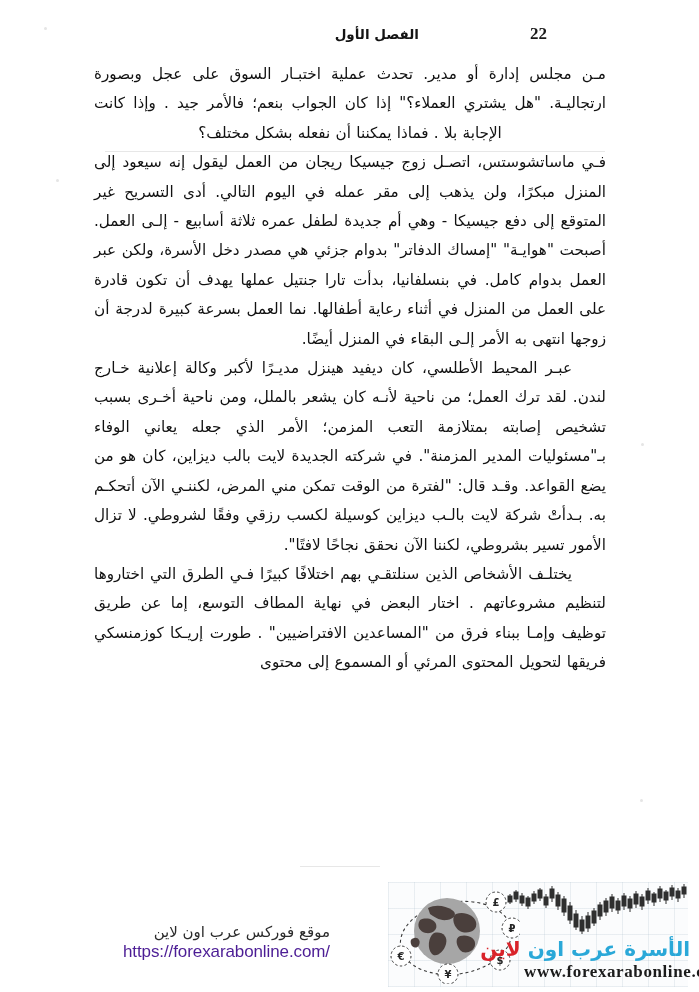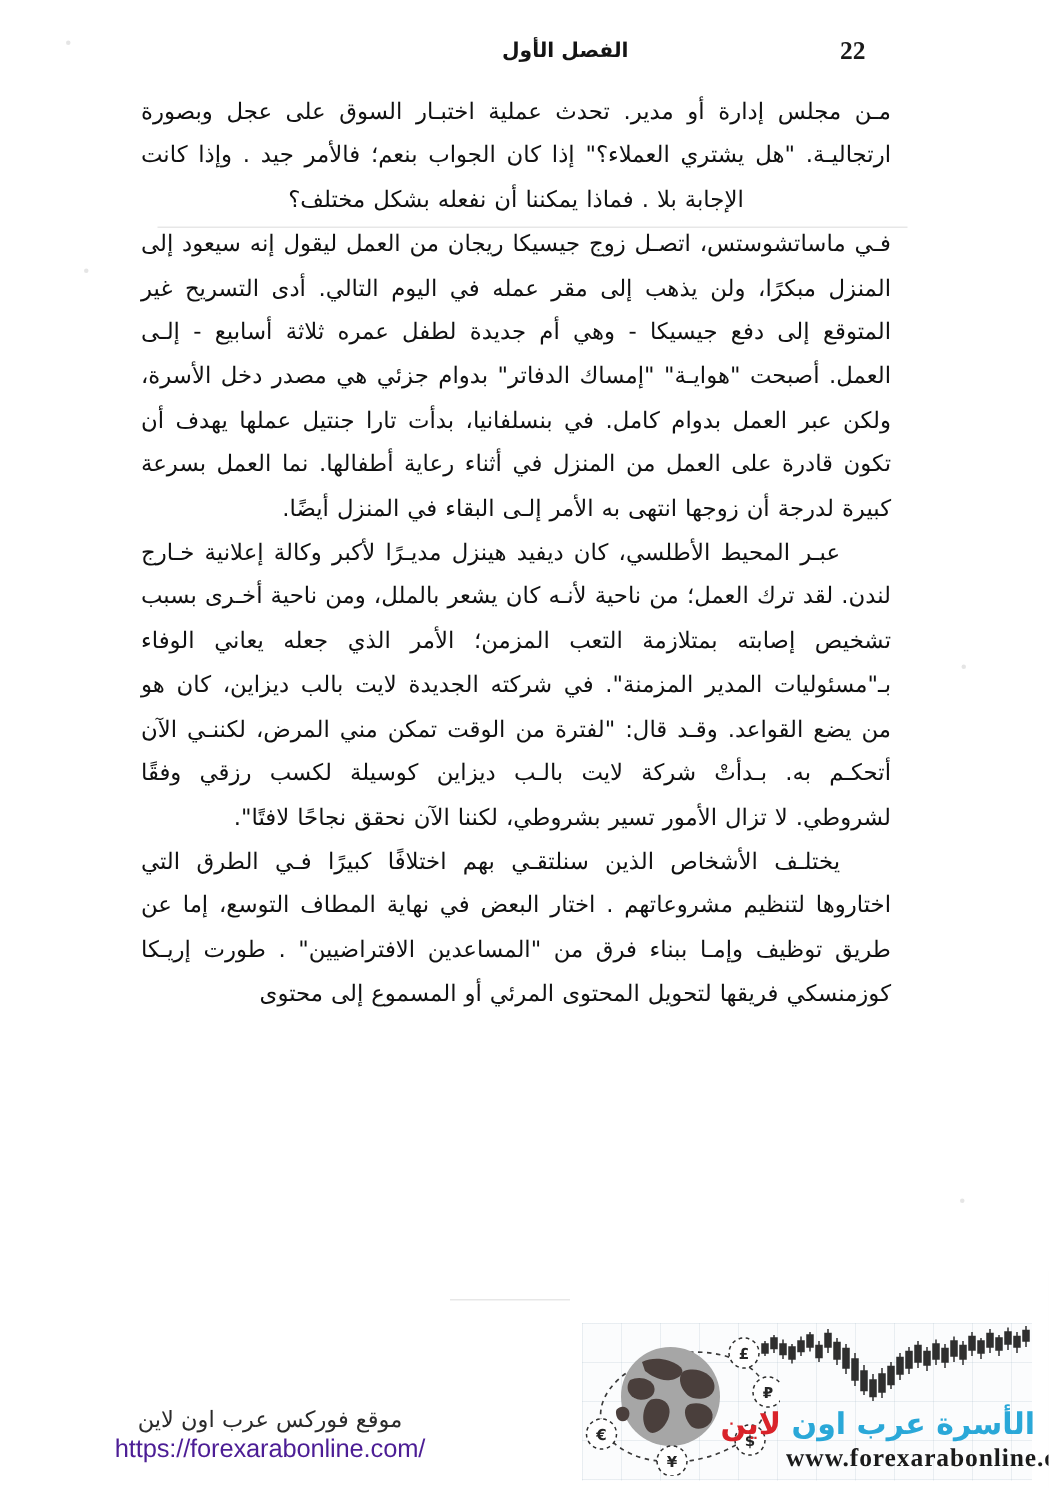--- a/index.html
+++ b/index.html
@@ -36,40 +36,40 @@
     font-family: "DejaVu Sans", "Liberation Sans", sans-serif;
     font-size: 13.5px;
     font-weight: bold;
     color: #141414;
     direction: rtl;
     letter-spacing: -0.3px;
     text-align: center;
   }
   .page-number {
     position: absolute;
-    left: 560px;
+    left: 530px;
     top: -2px;
     font-family: "Liberation Serif", "DejaVu Serif", serif;
     font-size: 17px;
     font-weight: bold;
     color: #1a1a1a;
   }
 
   
   .text-column {
     position: absolute;
     top: 60px;
     right: 93px;
     width: 512px;
     direction: rtl;
     text-align: justify;
     text-align-last: right;
   }
   p.para {
-    margin: 0 12px 0 0;
+    margin: 0 0 0 0;
     font-family: "DejaVu Sans", "Liberation Sans", sans-serif;
     font-size: 15.2px;
     line-height: 29.4px;
     color: #111111;
     text-indent: 34px;
     text-align: justify;
     text-align-last: right;
     word-spacing: 0.5px;
     -webkit-font-smoothing: none;
   }
@@ -91,23 +91,23 @@
     position: absolute;
     height: 1px;
     background: #dddddd;
     opacity: 0.7;
   }
 
   
   .footer-left {
     position: absolute;
     left: 30px;
-    bottom: 16px;
+    bottom: 30px;
     width: 300px;
-    text-align: center;
+    text-align: right;
   }
   .footer-ar {
     font-family: "DejaVu Sans", "Liberation Sans", sans-serif;
     font-size: 15px;
     color: #2b2b2b;
     direction: rtl;
     margin-bottom: 1px;
     letter-spacing: 0.2px;
   }
   .footer-url {

